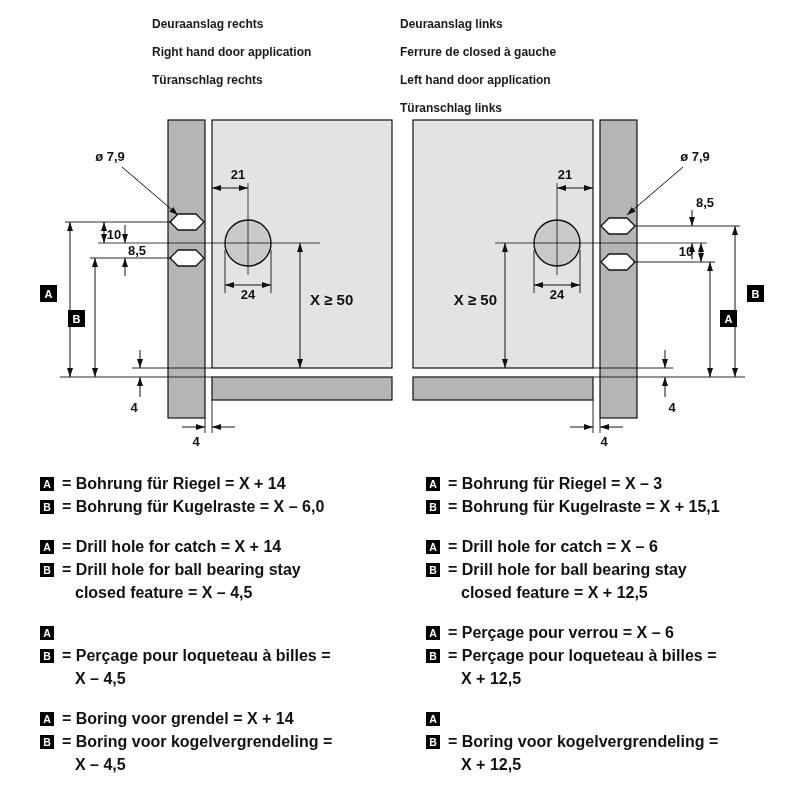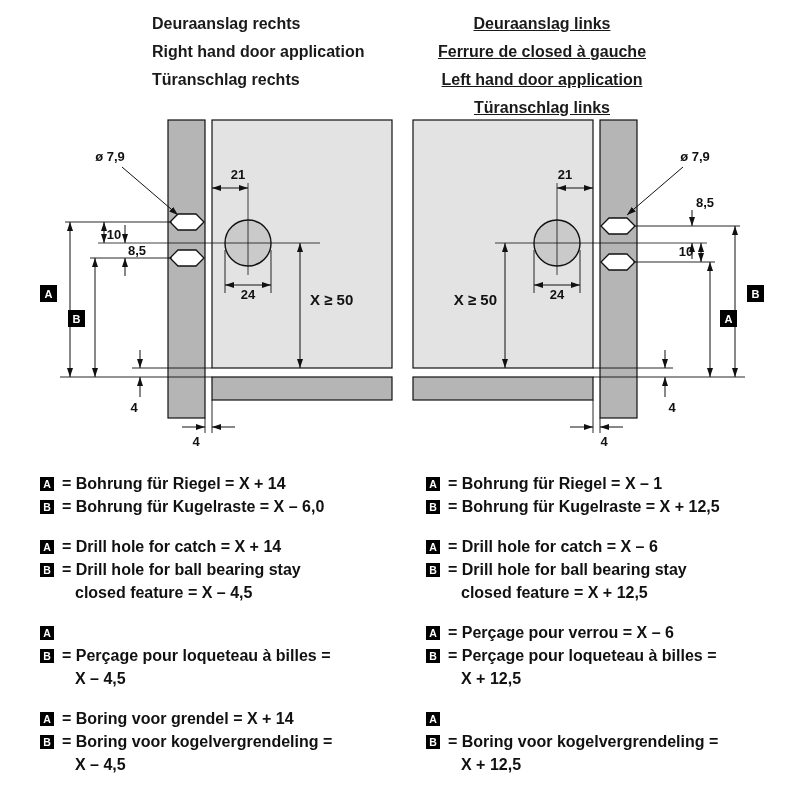--- a/index.html
+++ b/index.html
@@ -1,23 +1,23 @@
 <!DOCTYPE html>
 <html><head>
 <meta charset="utf-8">
 <style>
   html,body{margin:0;padding:0;}
   body{
     width:800px;height:800px;position:relative;background:#ffffff;
     font-family:"Liberation Sans",sans-serif;color:#111;
     -webkit-font-smoothing:antialiased;
   }
-  .hdr{position:absolute;font-size:16px;font-weight:bold;line-height:28px;color:#1a1a1a;}
+  .hdr{position:absolute;font-size:12px;font-weight:bold;line-height:28px;color:#1a1a1a;}
   .hdr-left{left:152px;top:10px;}
-  .hdr-right{left:412px;top:10px;width:260px;text-align:center;text-decoration:underline;}
+  .hdr-right{left:400px;top:10px;width:260px;text-align:left;}
   svg.drawing{position:absolute;overflow:visible;}
   svg text{font-family:"Liberation Sans",sans-serif;}
   .dimtext{font-size:13px;font-weight:bold;fill:#111;}
   .xtext{font-size:15px;font-weight:bold;fill:#111;}
   .abtext{font-size:11px;font-weight:bold;fill:#ffffff;}
   .legend{position:absolute;font-size:16px;font-weight:bold;color:#111;}
   .legend-left{left:40px;top:472px;}
   .legend-right{left:426px;top:472px;}
   .lblock{margin-bottom:17px;}
   .lrow{height:23px;display:flex;align-items:center;white-space:nowrap;}
@@ -214,25 +214,25 @@
     <div class="lrow cont">
       <span>X – 4,5</span>
     </div>
   </div>
 </div>
 
 <div class="legend legend-right">
   <div class="lblock">
     <div class="lrow">
       <span class="mk">A</span>
-      <span>= Bohrung für Riegel = X – 1</span>
-    </div>
-    <div class="lrow">
-      <span class="mk">B</span>
-      <span>= Bohrung für Kugelraste = X + 12,5</span>
+      <span>= Bohrung für Riegel = X – 3</span>
+    </div>
+    <div class="lrow">
+      <span class="mk">B</span>
+      <span>= Bohrung für Kugelraste = X + 15,1</span>
     </div>
   </div>
   <div class="lblock">
     <div class="lrow">
       <span class="mk">A</span>
       <span>= Drill hole for catch = X – 6</span>
     </div>
     <div class="lrow">
       <span class="mk">B</span>
       <span>= Drill hole for ball bearing stay</span>

